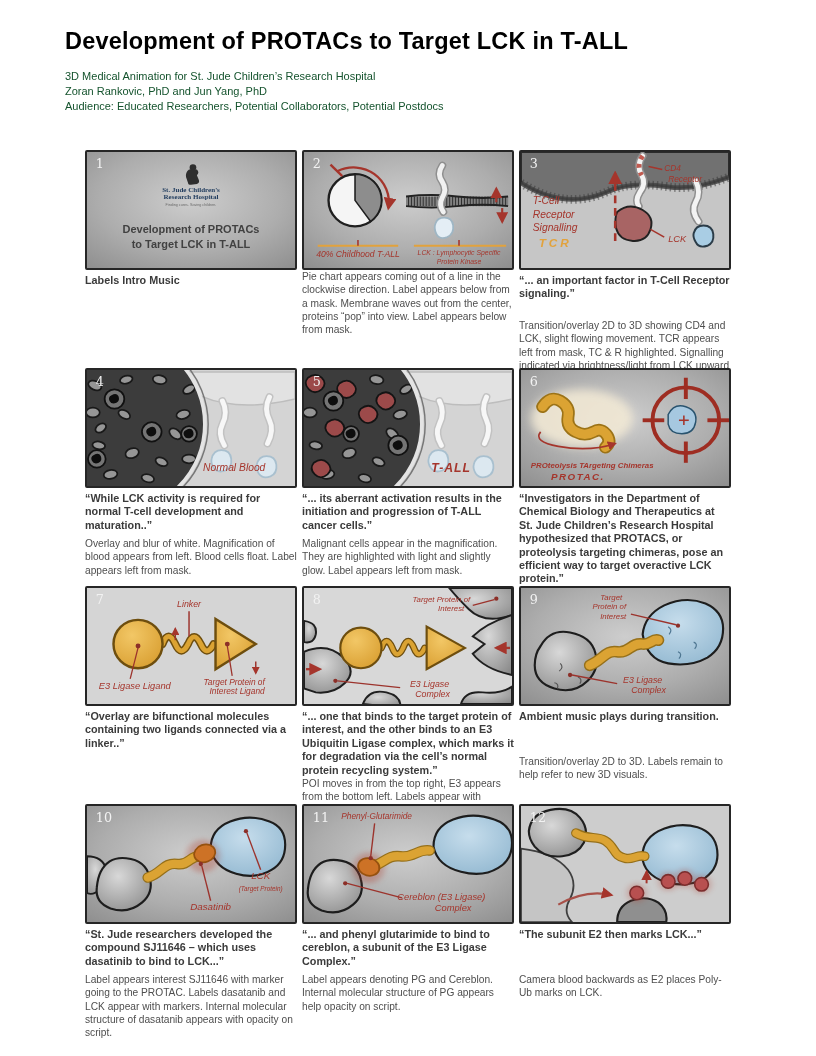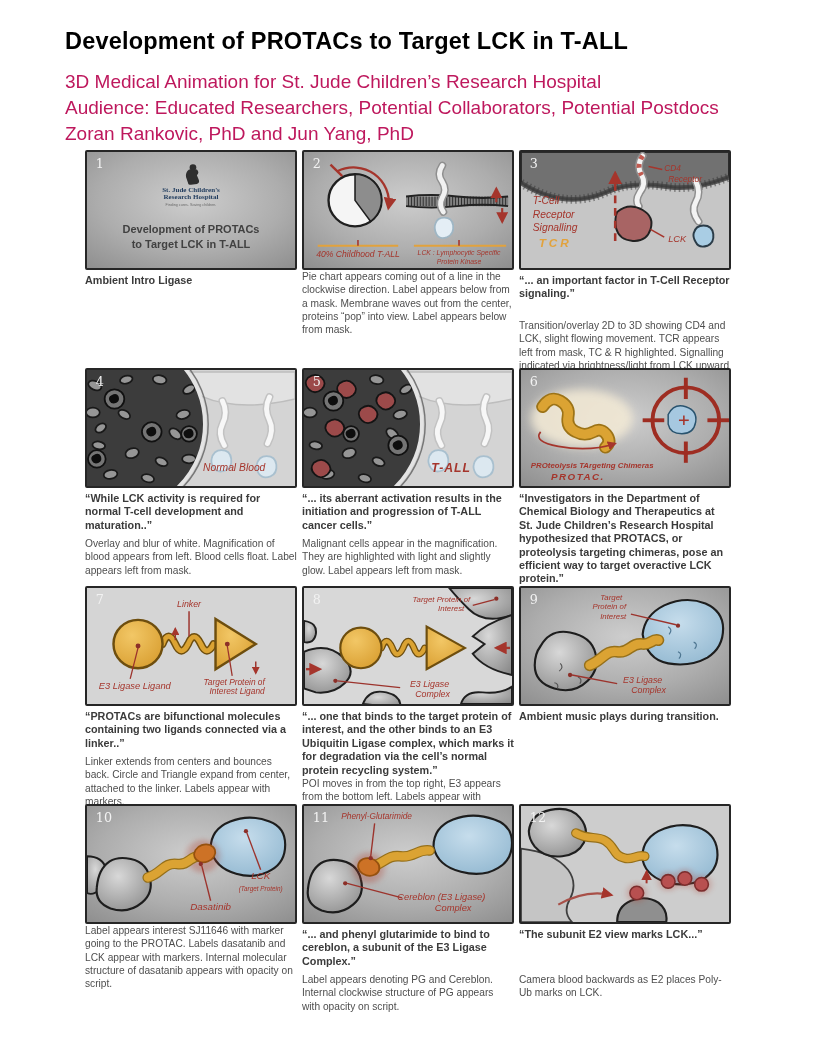--- a/index.html
+++ b/index.html
@@ -1,20 +1,20 @@
 <!DOCTYPE html>
 <html><head>
 <meta charset="utf-8">
 <style>
   html,body{margin:0;padding:0;background:#fff;}
   .page{position:relative;width:816px;height:1056px;background:#ffffff;
         font-family:"Liberation Sans",sans-serif;color:#1a1a1a;overflow:hidden;}
   .hdr{position:absolute;left:65px;top:28px;width:690px;}
   .hdr h1{margin:0 0 14px 0;font-size:23.5px;font-weight:bold;color:#000;letter-spacing:.2px;}
-  .sub{font-size:19px;line-height:1.36;color:#be185d;}
+  .sub{font-size:11px;line-height:1.36;color:#14532d;}
   .board{position:absolute;left:85px;top:150px;width:648px;
          display:grid;grid-template-columns:repeat(3,212px);column-gap:5px;grid-auto-rows:218px;}
   .cell{width:212px;}
   .frame{width:212px;height:120px;box-sizing:border-box;border:2px solid #262626;
          border-radius:2px;background:#b9b9b9;}
   .frame svg{width:208px;height:116px;display:block;}
   .cap{margin-top:4px;min-height:45px;font-size:10.8px;font-weight:bold;
        line-height:1.24;color:#3b3b3b;}
   .desc{font-size:10.2px;line-height:1.3;color:#4e4e4e;}
   
@@ -60,43 +60,43 @@
         </filter>
       <marker id="ah" viewBox="0 0 10 10" refX="8" refY="5" markerWidth="5.5" markerHeight="5.5" orient="auto-start-reverse">
         <path d="M0,0 L10,5 L0,10 z" fill="#a5352c"></path>
       </marker>
     </defs>
   </svg>
 
   <div class="hdr">
     <h1>Development of PROTACs to Target LCK in T-ALL</h1>
     <div class="sub">3D Medical Animation for St. Jude Children’s Research Hospital</div>
+    <div class="sub">Zoran Rankovic, PhD and Jun Yang, PhD</div>
     <div class="sub">Audience: Educated Researchers, Potential Collaborators, Potential Postdocs</div>
-    <div class="sub">Zoran Rankovic, PhD and Jun Yang, PhD</div>
   </div>
 
   <div class="board">
 
     <div class="cell">
       <div class="frame">
         <svg viewBox="0 0 212 120" preserveAspectRatio="none">
           <rect width="212" height="120" fill="url(#bgR)"></rect>
           <g fill="#2e2e2e" transform="translate(106,12)">
             <circle cx="2" cy="4" r="3.4"></circle>
             <path d="M-2,6 q-4,3 -3,8 l2,6 q0,2 3,2 l6,-1 q3,-1 2,-4 l-2,-5 q3,-3 0,-6 z"></path>
           </g>
           <text class="logo-t" x="106" y="41" font-size="7.2" text-anchor="middle">St. Jude Children's</text>
           <text class="logo-t" x="106" y="49" font-size="7.2" text-anchor="middle">Research Hospital</text>
           <text x="106" y="56" font-size="3.8" fill="#6a6a6a" text-anchor="middle">Finding cures. Saving children.</text>
           <text class="ttl" x="106" y="84" font-size="11.2" text-anchor="middle">Development of PROTACs</text>
           <text class="ttl" x="106" y="99" font-size="11.2" text-anchor="middle">to Target LCK in T-ALL</text>
           <text class="num" x="9" y="17">1</text>
         </svg>
       </div>
-      <div class="cap">Ambient Intro Ligase</div>
+      <div class="cap">Labels Intro Music</div>
     </div>
 
     <div class="cell">
       <div class="frame">
         <svg viewBox="0 0 212 120" preserveAspectRatio="none">
           <rect width="212" height="120" fill="url(#bgR)"></rect>
           <g>
             <circle cx="52" cy="50" r="27" fill="#f5f5f5" stroke="#1f1f1f" stroke-width="2.4"></circle>
             <path d="M52,50 L52,23 A27,27 0 0 1 67.9,71.8 Z" fill="#8d8d8d" stroke="#1f1f1f" stroke-width="1.6"></path>
             <path d="M34,20 A36,36 0 0 1 86,58" fill="none" stroke="#a5352c" stroke-width="2.4" marker-end="url(#ah)"></path>
@@ -327,22 +327,21 @@
           <line x1="90" y1="54" x2="90" y2="42" stroke="#9c332c" stroke-width="1.5" marker-end="url(#ah)"></line>
           <text class="hw" x="12" y="104" font-size="9.5">E3 Ligase Ligand</text>
           <line x1="52" y1="62" x2="44" y2="94" stroke="#9c332c" stroke-width="1.3"></line>
           <text class="hw" x="150" y="100" font-size="8.5" text-anchor="middle">Target Protein of</text>
           <text class="hw" x="153" y="110" font-size="8.5" text-anchor="middle">Interest Ligand</text>
           <line x1="143" y1="60" x2="148" y2="91" stroke="#9c332c" stroke-width="1.3"></line>
           <line x1="172" y1="76" x2="172" y2="88" stroke="#9c332c" stroke-width="1.5" marker-end="url(#ah)"></line>
           <text class="num" x="9" y="17">7</text>
         </svg>
       </div>
-      <div class="cap">“PROTACs are bifunctional molecules containing two ligands connected via a linker..”</div>
-      <div class="desc">Linker extends from centers and bounces back. Circle and Triangle expand from center, attached to the linker. Labels appear with markers.</div>
+      <div class="cap">“Overlay are bifunctional molecules containing two ligands connected via a linker..”</div>
     </div>
 
     <div class="cell">
       <div class="frame">
         <svg viewBox="0 0 212 120" preserveAspectRatio="none">
           <rect width="212" height="120" fill="#d8d8d8"></rect>
           <g fill="url(#greyB)" stroke="#1f1f1f" stroke-width="2">
             <path d="M0,34 q14,2 12,14 q-2,10 -12,8 Z"></path>
             <path d="M0,66 q24,-10 40,6 q14,14 2,26 q-12,12 -30,10 L0,104 Z"></path>
             <path d="M60,120 q6,-16 24,-12 q16,4 14,16 Z"></path>
@@ -397,20 +396,21 @@
           <line x1="112" y1="27" x2="158" y2="38" stroke="#9c332c" stroke-width="1.4"></line>
           <circle cx="160" cy="39" r="2.2" fill="#8c2f28"></circle>
           <text class="hw" x="124" y="98" font-size="9" text-anchor="middle">E3 Ligase</text>
           <text class="hw" x="130" y="109" font-size="9" text-anchor="middle">Complex</text>
           <line x1="98" y1="99" x2="52" y2="90" stroke="#9c332c" stroke-width="1.4"></line>
           <circle cx="50" cy="90" r="2.2" fill="#8c2f28"></circle>
           <text class="num" x="9" y="17">9</text>
         </svg>
       </div>
       <div class="cap">Ambient music plays during transition.</div>
+      <div class="desc">Transition/overlay 2D to 3D. Labels remain to help refer to new 3D visuals.</div>
     </div>
 
     <div class="cell">
       <div class="frame">
         <svg viewBox="0 0 212 120" preserveAspectRatio="none">
           <rect width="212" height="120" fill="url(#bgR)"></rect>
           <path d="M0,52 q16,0 20,14 q4,12 -6,20 q-8,7 -14,4 Z" fill="url(#greyB)" stroke="#1d1d1d" stroke-width="2"></path>
           <path d="M14,68 q8,-16 26,-14 q20,2 24,20 q4,16 -8,26 q-14,12 -32,6 q-16,-6 -14,-22 q1,-10 4,-16 Z" fill="url(#greyB)" stroke="#1d1d1d" stroke-width="2.2"></path>
           <path d="M126,44 q0,-20 20,-28 q20,-8 40,0 q16,6 16,24 q0,18 -14,26 q-16,10 -36,4 q-22,-6 -26,-26 Z" fill="url(#blueB)" stroke="#1d1d1d" stroke-width="2.2"></path>
           <circle cx="118" cy="52" r="17" fill="#b04434" opacity="0.35" filter="url(#blur3)"></circle>
@@ -422,20 +422,21 @@
           <text class="hw" x="177" y="76" font-size="10" text-anchor="middle">LCK</text>
           <text class="hw" x="177" y="88" font-size="6.5" text-anchor="middle">(Target Protein)</text>
           <line x1="177" y1="66" x2="163" y2="28" stroke="#9c332c" stroke-width="1.4"></line>
           <circle cx="162" cy="26" r="2.2" fill="#8c2f28"></circle>
           <text class="hw" x="126" y="108" font-size="10" text-anchor="middle">Dasatinib</text>
           <line x1="126" y1="98" x2="117" y2="62" stroke="#9c332c" stroke-width="1.4"></line>
           <circle cx="116" cy="60" r="2.2" fill="#8c2f28"></circle>
           <text class="num" x="9" y="17">10</text>
         </svg>
       </div>
+      <div class="cap">“St. Jude researchers developed the compound SJ11646 – which uses dasatinib to bind to LCK...”</div>
       <div class="desc">Label appears interest SJ11646 with marker going to the PROTAC. Labels dasatanib and LCK appear with markers. Internal molecular structure of dasatanib appears with opacity on script.</div>
     </div>
 
     <div class="cell">
       <div class="frame">
         <svg viewBox="0 0 212 120" preserveAspectRatio="none">
           <rect width="212" height="120" fill="url(#bgR)"></rect>
           <path d="M8,70 q8,-16 26,-14 q20,2 24,20 q4,16 -8,26 q-14,12 -32,6 q-16,-6 -14,-22 q1,-10 4,-16 Z" fill="url(#greyB)" stroke="#1d1d1d" stroke-width="2.2"></path>
           <path d="M132,42 q0,-20 20,-28 q20,-8 42,0 q18,6 18,24 q0,18 -14,26 q-16,10 -38,4 q-24,-6 -28,-26 Z" fill="url(#blueB)" stroke="#1d1d1d" stroke-width="2.2"></path>
           <circle cx="66" cy="64" r="16" fill="#b04434" opacity="0.35" filter="url(#blur3)"></circle>
@@ -448,21 +449,21 @@
           <line x1="72" y1="18" x2="68" y2="52" stroke="#9c332c" stroke-width="1.4"></line>
           <circle cx="68" cy="54" r="2.2" fill="#8c2f28"></circle>
           <text class="hw" x="140" y="97" font-size="9.5" text-anchor="middle">Cereblon (E3 Ligase)</text>
           <text class="hw" x="152" y="109" font-size="9.5" text-anchor="middle">Complex</text>
           <line x1="100" y1="95" x2="44" y2="80" stroke="#9c332c" stroke-width="1.4"></line>
           <circle cx="42" cy="80" r="2.2" fill="#8c2f28"></circle>
           <text class="num" x="9" y="17">11</text>
         </svg>
       </div>
       <div class="cap">“... and phenyl glutarimide to bind to cereblon, a subunit of the E3 Ligase Complex.”</div>
-      <div class="desc">Label appears denoting PG and Cereblon. Internal clockwise structure of PG appears with opacity on script.</div>
+      <div class="desc">Label appears denoting PG and Cereblon. Internal molecular structure of PG appears help opacity on script.</div>
     </div>
 
     <div class="cell">
       <div class="frame">
         <svg viewBox="0 0 212 120" preserveAspectRatio="none">
           <rect width="212" height="120" fill="#cdcdcd"></rect>
           <path d="M0,44 q34,4 48,22 q10,14 2,30 q-8,14 2,24 L0,120 Z" fill="#c5c5c5" stroke="#3f3f3f" stroke-width="1.8"></path>
           <path d="M8,26 q2,-18 22,-22 q20,-4 30,8 q10,12 4,26 q-6,12 -22,14 q-18,2 -28,-10 q-6,-8 -6,-16 Z" fill="url(#greyB)" stroke="#1f1f1f" stroke-width="2.2"></path>
           <path d="M124,56 q-2,-20 16,-30 q20,-10 40,-4 q18,6 20,24 q2,18 -12,28 q-16,10 -36,6 q-24,-6 -28,-24 Z" fill="url(#blueB)" stroke="#1f1f1f" stroke-width="2.2"></path>
           <g stroke-linecap="round" fill="none">
@@ -480,18 +481,18 @@
                 <circle cx="150" cy="78" r="7"></circle>
               <circle cx="167" cy="75" r="7"></circle>
                 <circle cx="184" cy="81" r="7"></circle>
             </g>
           </g>
           <line x1="128" y1="80" x2="128" y2="68" stroke="#a5352c" stroke-width="2" marker-end="url(#ah)"></line>
           <path d="M38,102 Q66,86 92,92" fill="none" stroke="#a85048" stroke-width="2.2" marker-end="url(#ah)"></path>
           <text class="num" x="9" y="17">12</text>
         </svg>
       </div>
-      <div class="cap">“The subunit E2 view marks LCK...”</div>
+      <div class="cap">“The subunit E2 then marks LCK...”</div>
       <div class="desc">Camera blood backwards as E2 places Poly-Ub marks on LCK.</div>
     </div>
 
   </div>
 </div>
 
 </body></html>

